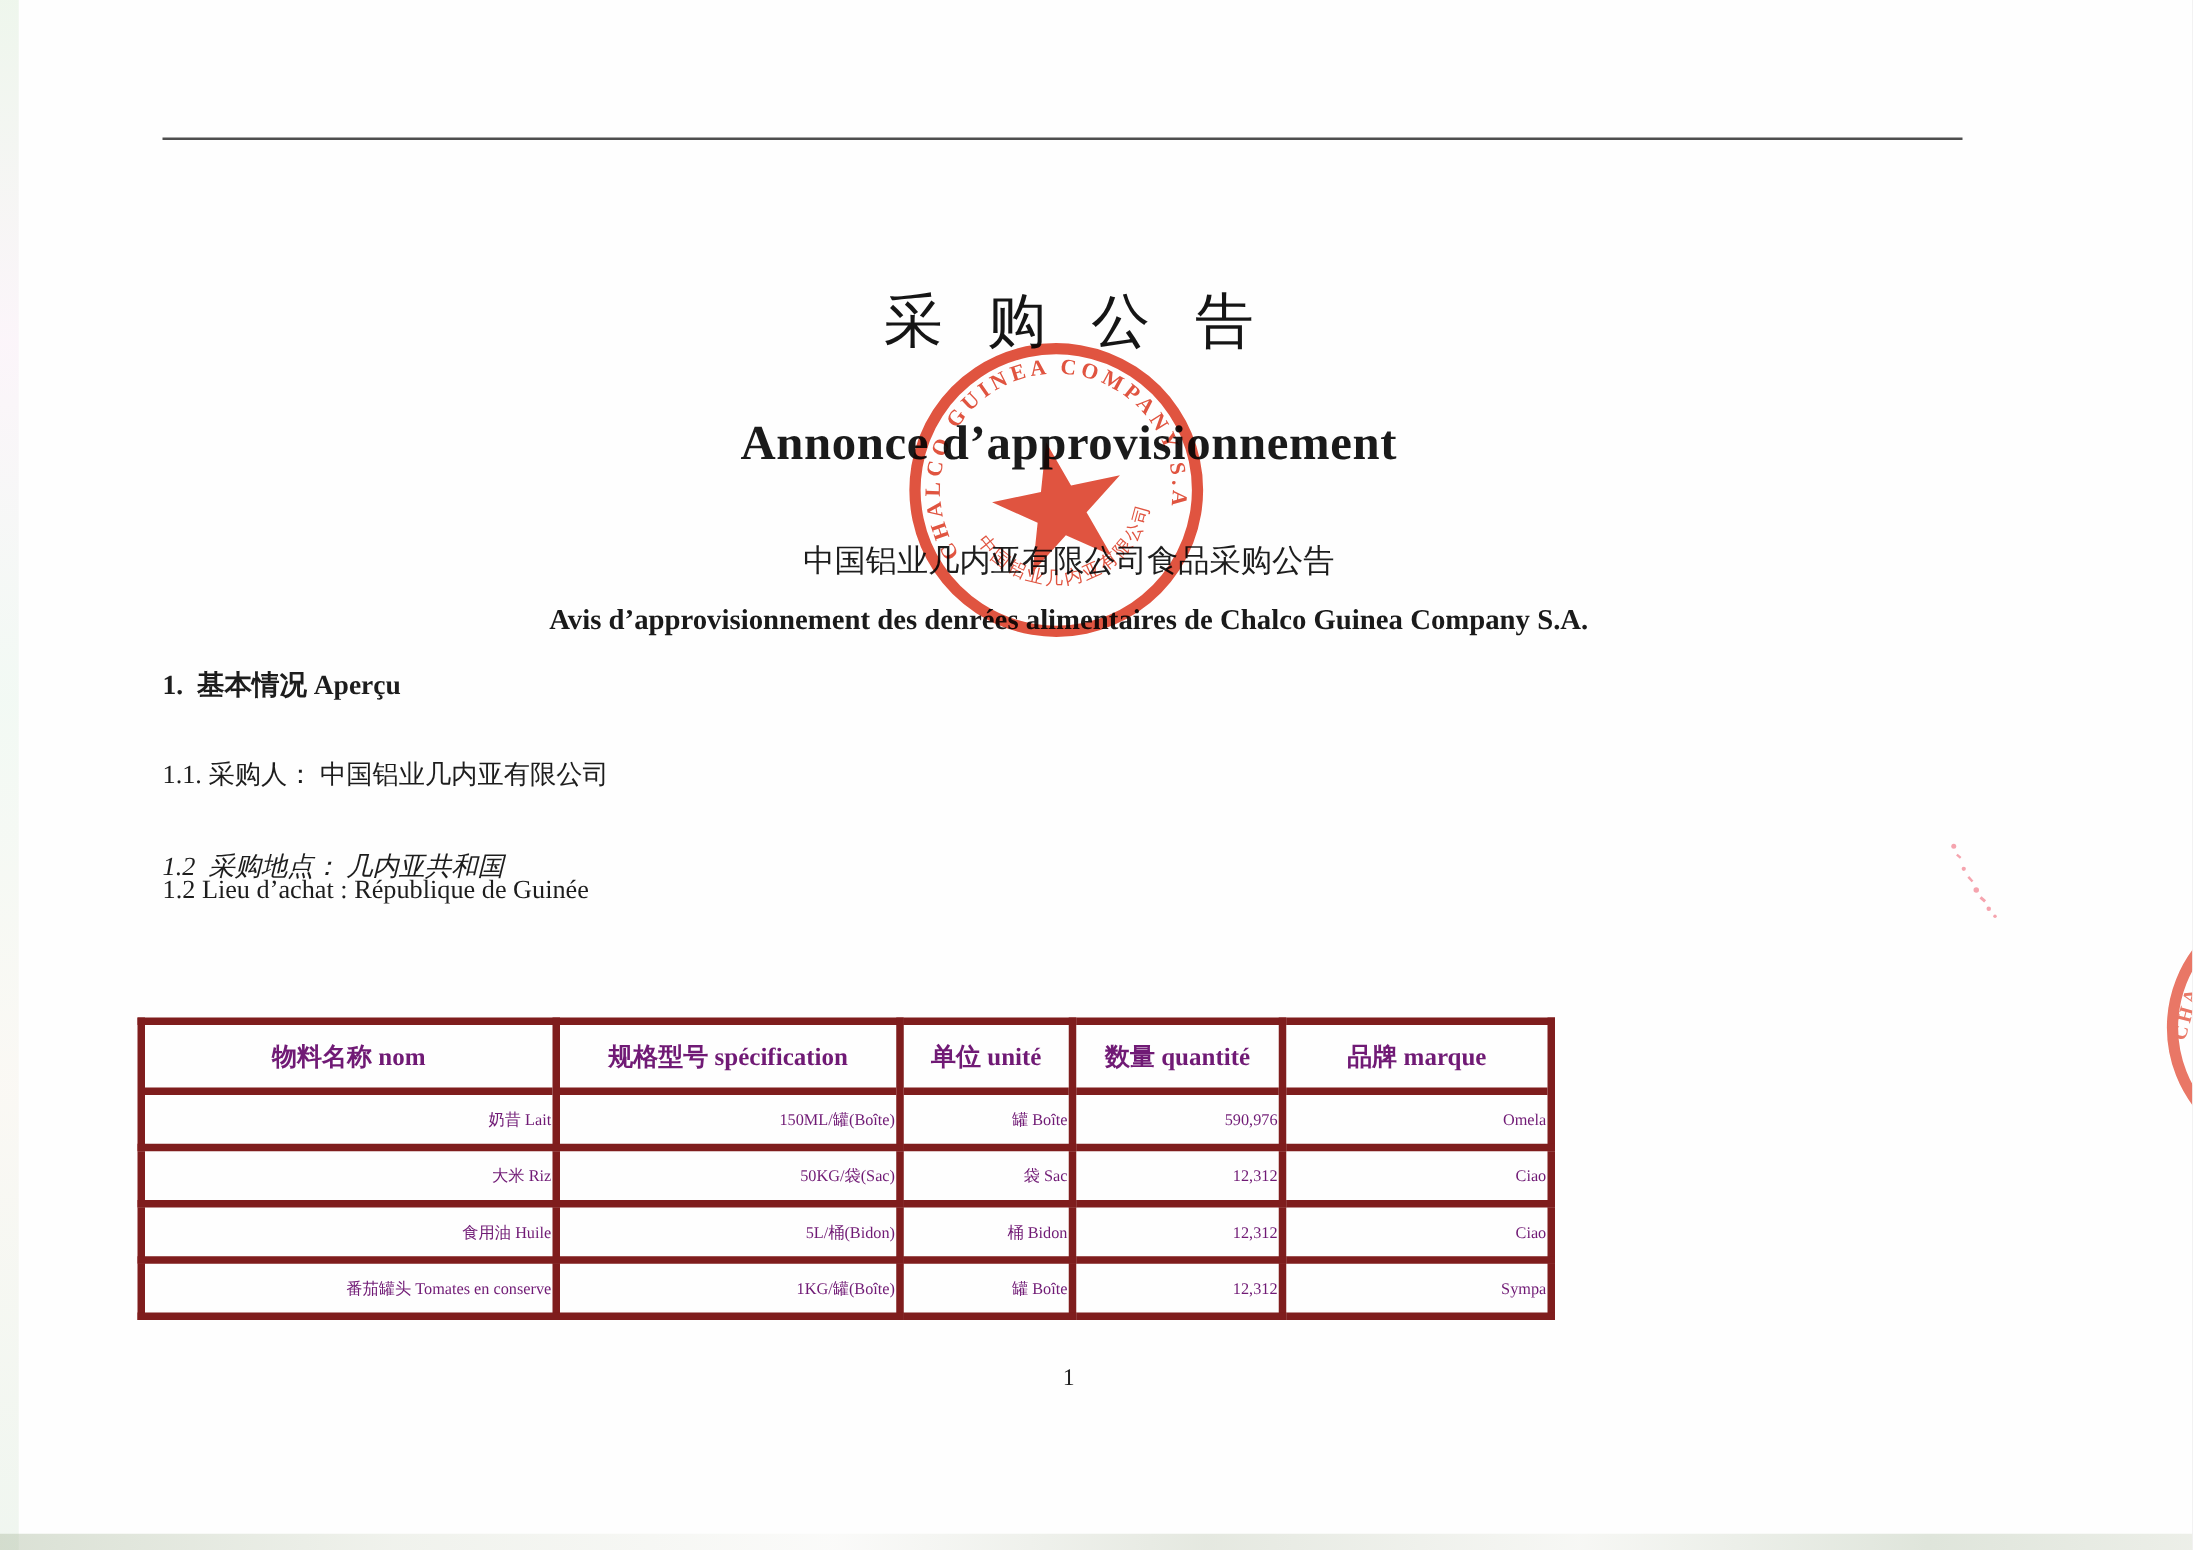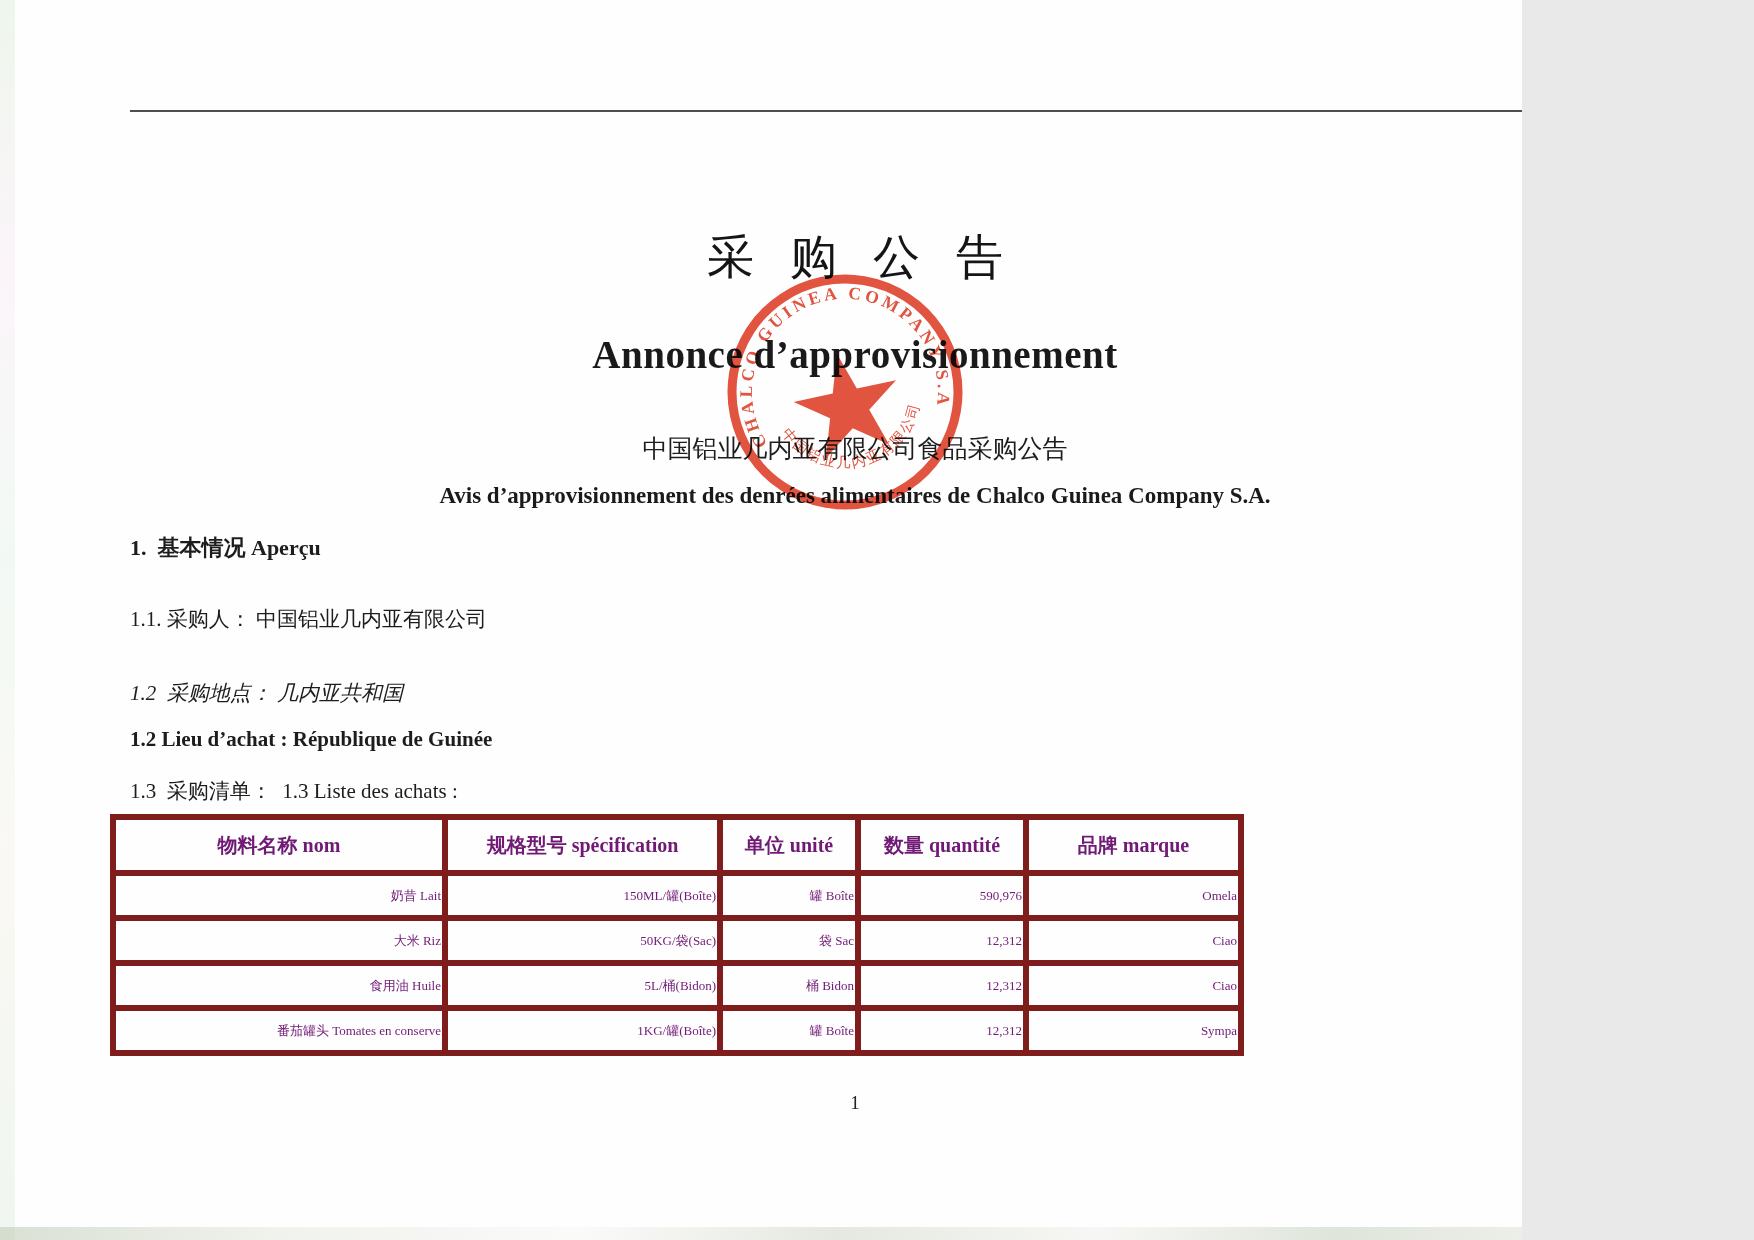--- a/index.html
+++ b/index.html
@@ -1,18 +1,18 @@
 <!DOCTYPE html>
 <html><head>
 <meta charset="utf-8">
 <style>
   html,body{margin:0;padding:0;background:#e9e9e9;}
   .page{
     position:relative;
-    width:1522px;height:1240px;
+    width:1754px;height:1240px;
     background:#fefefe;
     overflow:hidden;
     font-family:"Liberation Serif","DejaVu Serif",serif;
     color:#1c1c1c;
   }
   
   .edge-left{position:absolute;left:0;top:0;width:15px;height:100%;
     background:linear-gradient(180deg,rgba(225,240,222,.55),rgba(248,232,244,.4) 22%,rgba(228,244,232,.45) 45%,rgba(244,238,226,.35) 70%,rgba(225,238,225,.5));}
   .edge-bottom{position:absolute;left:0;top:1227px;width:100%;height:13px;
     background:linear-gradient(90deg,rgba(188,200,178,.55),rgba(214,220,204,.35) 18%,rgba(238,238,232,.22) 38%,rgba(198,206,188,.45) 55%,rgba(228,230,220,.28) 72%,rgba(192,204,184,.5) 88%,rgba(210,216,200,.4));}
@@ -22,21 +22,21 @@
   .title-zh{top:226px;font-size:47px;font-weight:500;letter-spacing:36px;text-indent:36px;color:#151515;}
   .title-fr{top:332px;font-size:39px;font-weight:700;color:#1a1a1a;letter-spacing:.5px;}
   .subtitle-zh{top:432px;font-size:25px;color:#1d1d1d;}
   .subtitle-fr{top:483px;font-size:23px;font-weight:700;color:#1a1a1a;}
 
   .line{position:absolute;left:130px;font-size:21px;white-space:pre;color:#1d1d1d;}
   .s1-heading{top:533px;font-size:22px;font-weight:700;}
   .l0{top:581px;margin-top:24px;}
   .l1{top:630px;}
   .l2{top:679px;font-style:italic;}
-  .l3{top:727px;font-weight:bold;}
+  .l3{top:699px;}
   .l4{top:777px;}
 
   table.procurement{
     position:absolute;left:110px;top:814px;width:1128px;
     border-collapse:collapse;table-layout:fixed;
     font-family:"Liberation Serif","DejaVu Serif",serif;
   }
   table.procurement col.c0{width:332px;}
   table.procurement col.c1{width:275px;}
   table.procurement col.c2{width:138px;}
@@ -66,21 +66,20 @@
 
   <div class="center-line title-zh">采购公告</div>
   <div class="center-line title-fr">Annonce d’approvisionnement</div>
   <div class="center-line subtitle-zh">中国铝业几内亚有限公司食品采购公告</div>
   <div class="center-line subtitle-fr">Avis d’approvisionnement des denrées alimentaires de Chalco Guinea Company S.A.</div>
 
   <div class="line s1-heading">1.  基本情况 Aperçu</div>
   <div class="line l0">1.1. 采购人： 中国铝业几内亚有限公司</div>
   <div class="line l2">1.2  采购地点： 几内亚共和国</div>
   <div class="line l3">1.2 Lieu d’achat : République de Guinée</div>
-  <div class="line l4">1.3  采购清单：  1.3 Liste des achats :</div>
 
   <table class="procurement">
     <colgroup>
         <col class="c0">
         <col class="c1">
         <col class="c2">
         <col class="c3">
         <col class="c4">
       </colgroup>
     <thead>

